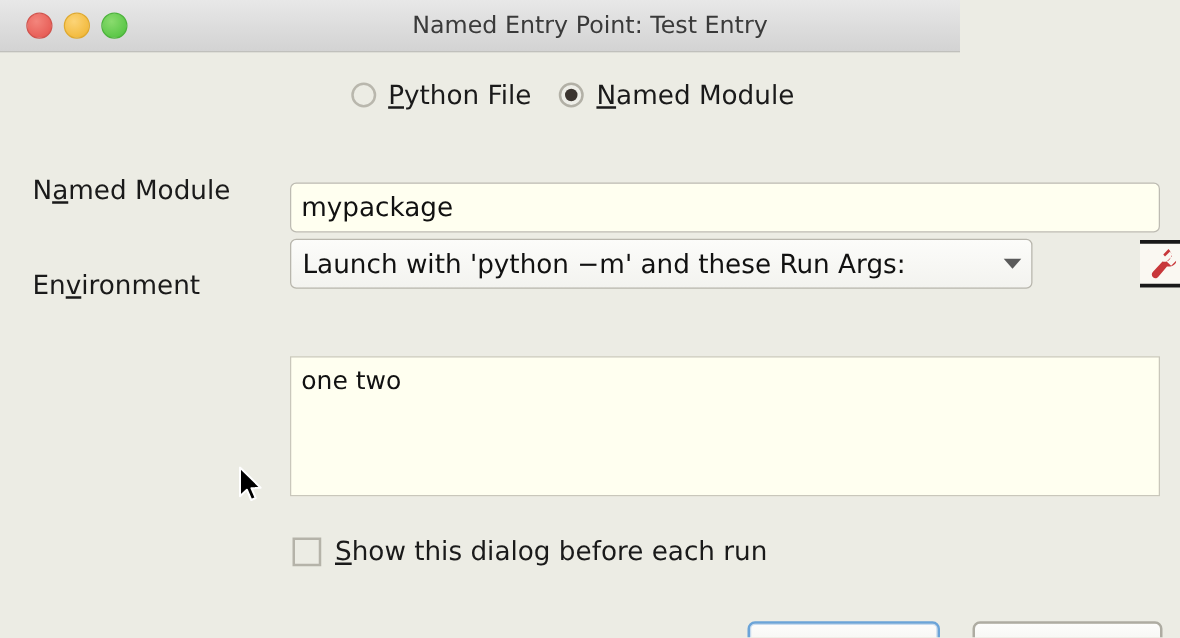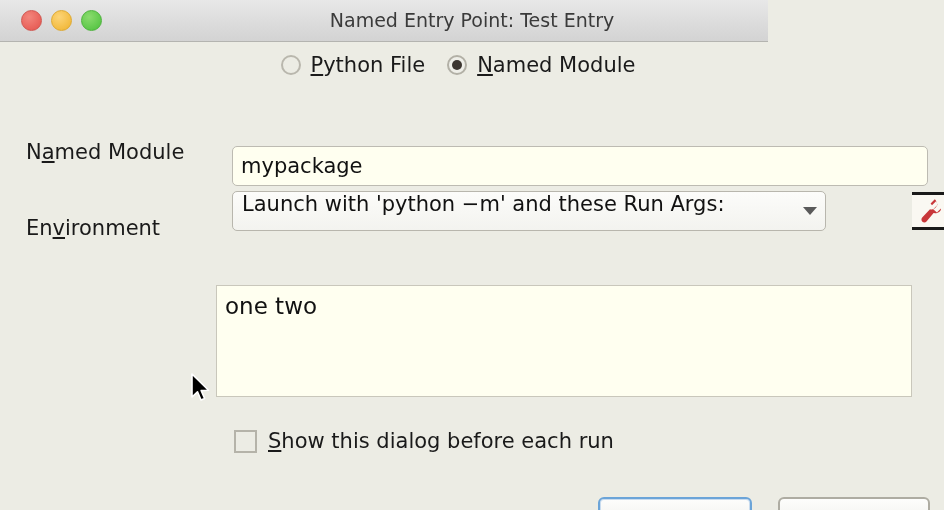--- a/index.html
+++ b/index.html
@@ -61,21 +61,21 @@
     position: absolute;
     left: 0; top: 42px;
     width: 944px;
     height: 468px;
     background: #ecece4;
   }
 
   
   #radio-row {
     position: absolute;
-    left: 0; top: 7px;
+    left: 0; top: 18px;
     width: 916px;
     height: 32px;
     display: flex;
     justify-content: center;
     align-items: center;
   }
   .radio-opt {
     display: flex;
     align-items: center;
     cursor: default;
@@ -141,20 +141,21 @@
   
   #env-combo {
     position: absolute;
     left: 232px; top: 149px;
     width: 594px; height: 40px;
     box-sizing: border-box;
     background: linear-gradient(to bottom, #fcfcfa 0%, #f3f3ef 100%);
     border: 1px solid #b8b6ad;
     border-radius: 5px;
     display: flex;
+    align-items: center;
     cursor: default;
   }
   #env-combo-text {
     font-size: 21px;
     color: #111;
     padding-left: 9px;
     white-space: nowrap;
     flex: 1 1 auto;
     overflow: hidden;
   }
@@ -183,27 +184,27 @@
     box-sizing: border-box;
     display: flex;
     align-items: center;
     justify-content: center;
     overflow: hidden;
   }
 
   
   #args-textarea {
     position: absolute;
-    left: 216px; top: 243px;
+    left: 232px; top: 243px;
     width: 696px; height: 112px;
     box-sizing: border-box;
     background: #fffff0;
     border: 1px solid #c9c7bb;
     border-radius: 0;
-    font-size: 23px;
+    font-size: 20px;
     font-family: "DejaVu Sans", sans-serif;
     color: #111;
     padding: 6px 8px;
     resize: none;
     outline: none;
     line-height: 1.25;
   }
 
   
   #checkbox-row {

